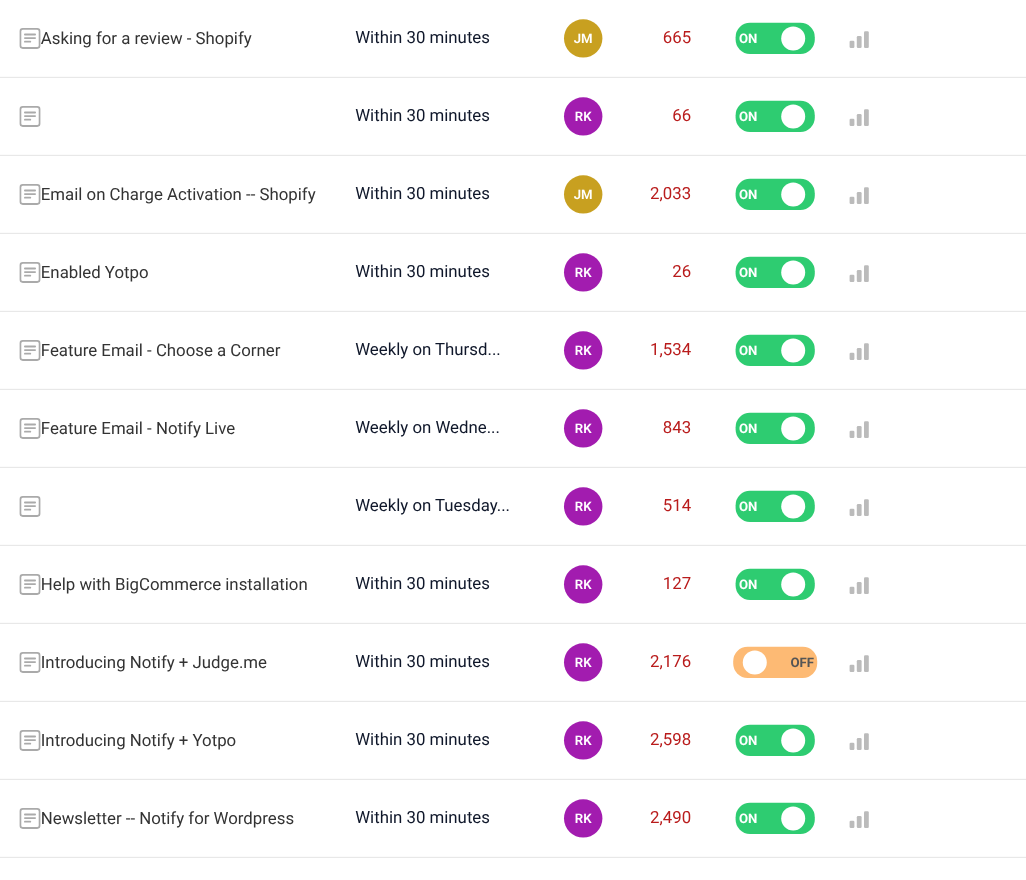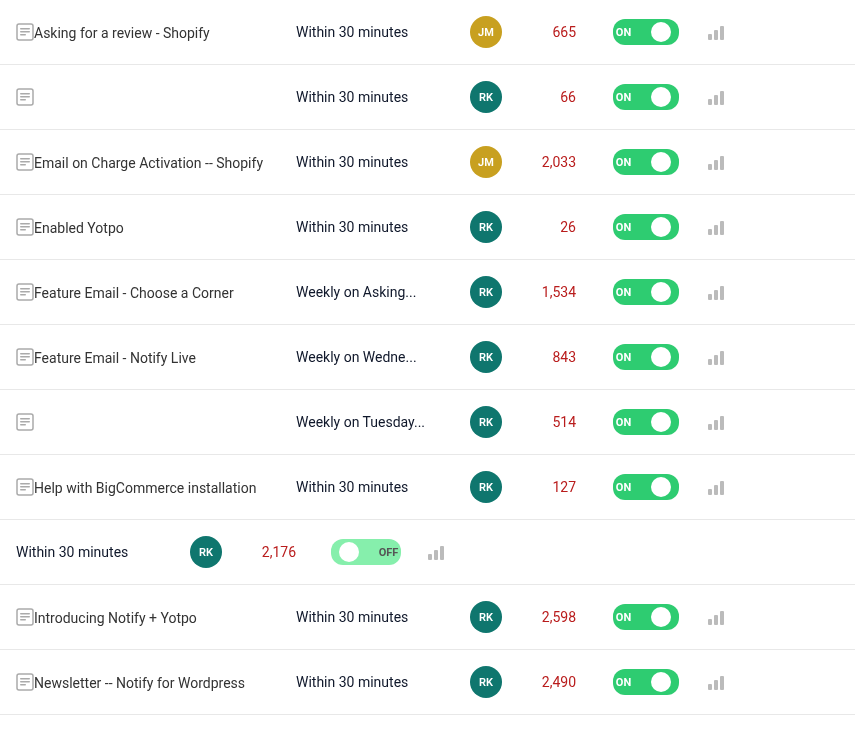--- a/index.html
+++ b/index.html
@@ -69,40 +69,40 @@
       border-radius: 50%;
       display: flex;
       align-items: center;
       justify-content: center;
       font-size: 11px;
       font-weight: 600;
       color: #fff;
       flex-shrink: 0;
     }
     .avatar-jm { background: #c8a020; }
-    .avatar-rk { background: #0f766e; }
+    .avatar-rk { background: #a21caf; }
     .toggle {
       display: inline-flex;
       align-items: center;
       border-radius: 12px;
       padding: 3px 8px 3px 3px;
       font-size: 11px;
       font-weight: 700;
       cursor: pointer;
       min-width: 56px;
       justify-content: flex-end;
       gap: 20px;
     }
     .toggle-on {
       background: #2ecc71;
       color: #fff;
       flex-direction: row-reverse;
     }
     .toggle-off {
-      background: #86efac;
+      background: #fdba74;
       color: #555;
       flex-direction: row;
       justify-content: flex-start;
       padding: 3px 3px 3px 8px;
     }
     .toggle-knob {
       width: 20px;
       height: 20px;
       border-radius: 50%;
       background: #fff;
@@ -253,21 +253,21 @@
       <span class="campaign-icon">
         <svg width="18" height="18" viewBox="0 0 18 18" fill="none">
           <rect x="1" y="1" width="16" height="16" rx="2" stroke="#aaa" stroke-width="1.5" fill="none"></rect>
           <rect x="4" y="5" width="10" height="1.5" rx="0.75" fill="#aaa"></rect>
           <rect x="4" y="8" width="10" height="1.5" rx="0.75" fill="#aaa"></rect>
           <rect x="4" y="11" width="6" height="1.5" rx="0.75" fill="#aaa"></rect>
         </svg>
       </span>
       <span class="campaign-name">Feature Email - Choose a Corner</span>
     </div>
-    <div class="col-schedule">Weekly on Asking...</div>
+    <div class="col-schedule">Weekly on Thursd...</div>
     <div class="col-avatar">
       <div class="avatar avatar-rk">RK</div>
     </div>
     <div class="col-count">1,534</div>
     <div class="col-toggle">
       <div class="toggle toggle-on">
         <span class="toggle-knob"></span>
         <span>ON</span>
       </div>
     </div>
@@ -365,20 +365,31 @@
     </div>
     <div class="col-chart">
       <div class="chart-icon">
         <div class="chart-bar" style="height:6px"></div>
         <div class="chart-bar" style="height:10px"></div>
         <div class="chart-bar" style="height:14px"></div>
       </div>
     </div>
   </div>
     <div class="table-row">
+    <div class="col-name">
+      <span class="campaign-icon">
+        <svg width="18" height="18" viewBox="0 0 18 18" fill="none">
+          <rect x="1" y="1" width="16" height="16" rx="2" stroke="#aaa" stroke-width="1.5" fill="none"></rect>
+          <rect x="4" y="5" width="10" height="1.5" rx="0.75" fill="#aaa"></rect>
+          <rect x="4" y="8" width="10" height="1.5" rx="0.75" fill="#aaa"></rect>
+          <rect x="4" y="11" width="6" height="1.5" rx="0.75" fill="#aaa"></rect>
+        </svg>
+      </span>
+      <span class="campaign-name">Introducing Notify + Judge.me</span>
+    </div>
     <div class="col-schedule">Within 30 minutes</div>
     <div class="col-avatar">
       <div class="avatar avatar-rk">RK</div>
     </div>
     <div class="col-count">2,176</div>
     <div class="col-toggle">
       <div class="toggle toggle-off">
         <span class="toggle-knob"></span>
         <span>OFF</span>
       </div>

